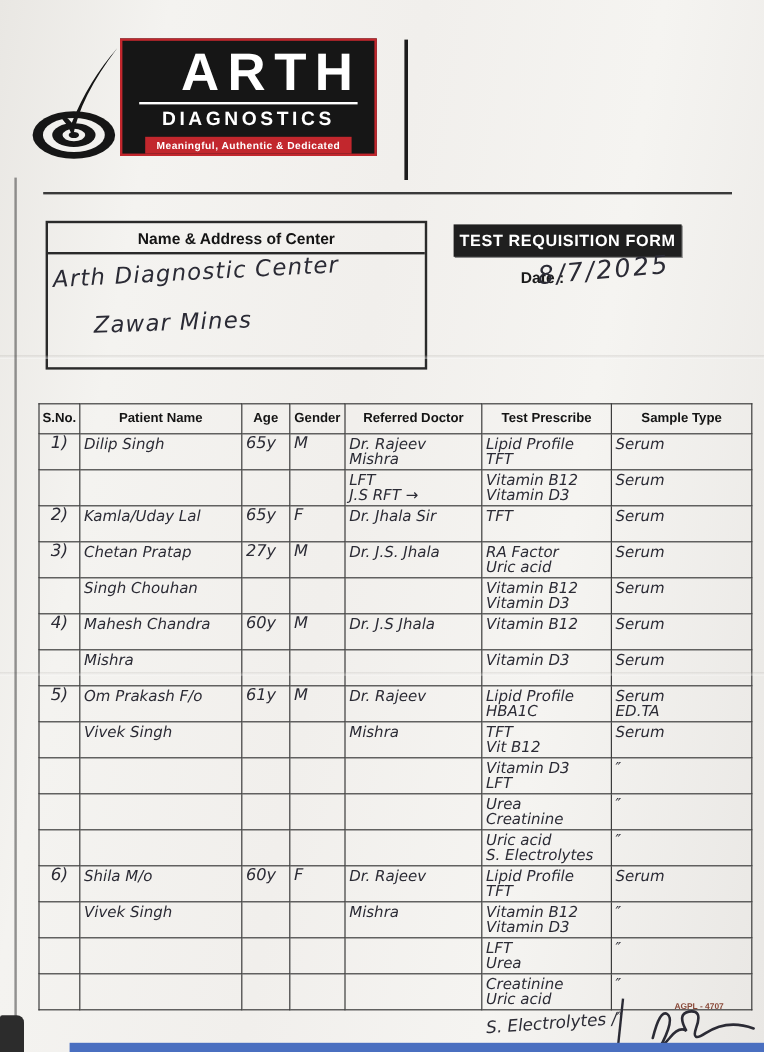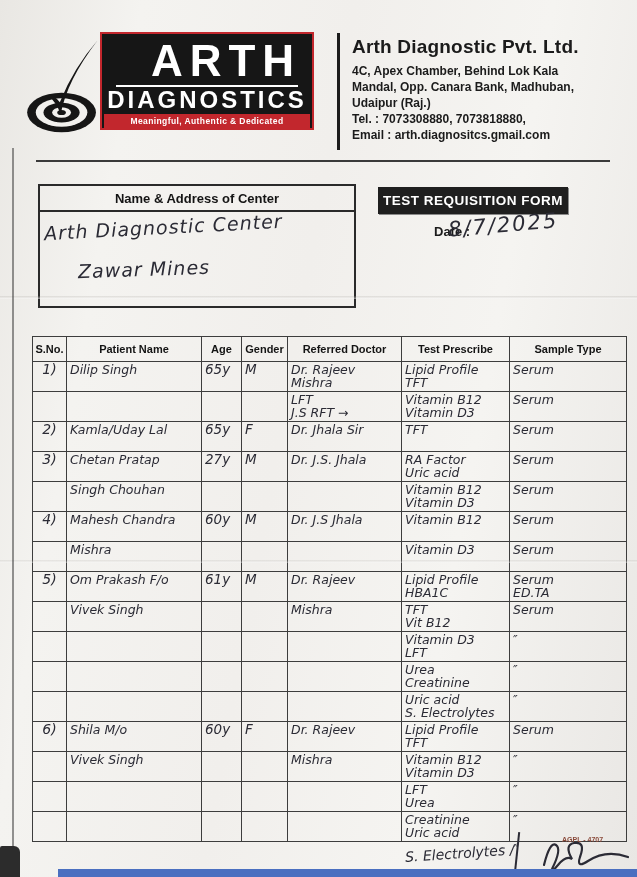--- a/index.html
+++ b/index.html
@@ -15,22 +15,22 @@
   .scan-corner-smudge { position:absolute; left:0; top:846px; width:20px; height:31px; background:#2c2c2c; border-radius:2px 6px 0 0; }
   .crease1 { position:absolute; left:0; top:296px; width:637px; height:3px; background:linear-gradient(rgba(120,115,108,.18),rgba(255,255,255,.5)); }
   .crease2 { position:absolute; left:0; top:560px; width:637px; height:3px; background:linear-gradient(rgba(120,115,108,.14),rgba(255,255,255,.4)); }
 
   
   .target-icon { position:absolute; left:22px; top:32px; width:86px; height:106px; }
   .logo-box { position:absolute; left:100px; top:32px; width:214px; height:98px; background:#161616;
     border:2px solid #c2272d; display:flex; flex-direction:column; align-items:center; padding-top:4px; }
   .logo-title { color:#fff; font-size:44px; font-weight:bold; letter-spacing:7px; line-height:46px;margin-left:38px; }
   .logo-rule { width:182px; height:2px; background:#fff; margin:1px 0 2px; }
-  .logo-sub { color:#fff; font-size:24px; font-weight:bold; letter-spacing:3px; line-height:22px; }
-  .logo-tagline { margin-top:3px; width:206px; background:#c2272d; color:#fff; font-size:8.5px;
+  .logo-sub { color:#fff; font-size:16px; font-weight:bold; letter-spacing:3px; line-height:22px; }
+  .logo-tagline { margin-top:3px; width:172px; background:#c2272d; color:#fff; font-size:8.5px;
     font-weight:bold; text-align:center; padding:2px 0; letter-spacing:.4px; }
 
   .header-divider { position:absolute; left:337px; top:33px; width:3px; height:117px; background:#1c1c1c; }
   .company { position:absolute; left:352px; top:36px; width:270px; color:#1b1b1b; }
   .company-name { font-size:19px; font-weight:bold; letter-spacing:.2px; margin-bottom:5px; }
   .company-addr { font-size:12px; font-weight:bold; line-height:16px; white-space:pre-line; }
 
   .header-rule { position:absolute; left:36px; top:160px; width:574px; height:2px; background:#3a3a3a; }
 
   
@@ -83,28 +83,20 @@
 
   <div class="logo-box">
     <div class="logo-title">ARTH</div>
     <div class="logo-rule"></div>
     <div class="logo-sub">DIAGNOSTICS</div>
     <div class="logo-tagline">Meaningful, Authentic &amp; Dedicated</div>
   </div>
 
   <div class="header-divider"></div>
 
-  <div class="company">
-    <div class="company-name">Arth Diagnostic Pvt. Ltd.</div>
-    <div class="company-addr">4C, Apex Chamber, Behind Lok Kala
-Mandal, Opp. Canara Bank, Madhuban,
-Udaipur (Raj.)
-Tel. : 7073308880, 7073818880,
-Email : arth.diagnositcs.gmail.com</div>
-  </div>
 
   <div class="header-rule"></div>
 
   <div class="center-box">
     <div class="center-box-title">Name &amp; Address of Center</div>
   </div>
   <div class="hw hw-center1">Arth Diagnostic Center</div>
   <div class="hw hw-center2">Zawar Mines</div>
 
   <div class="badge">TEST REQUISITION FORM</div>

